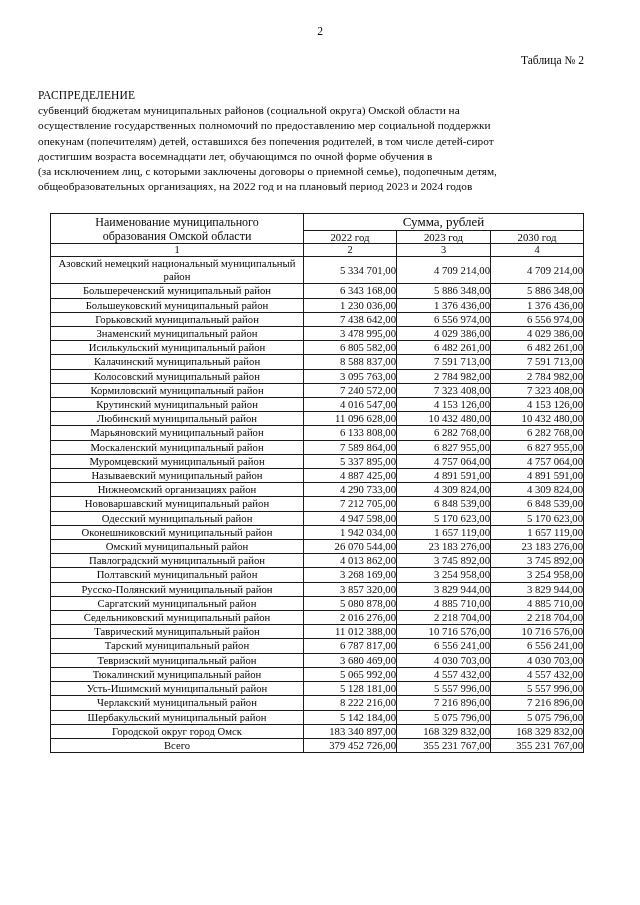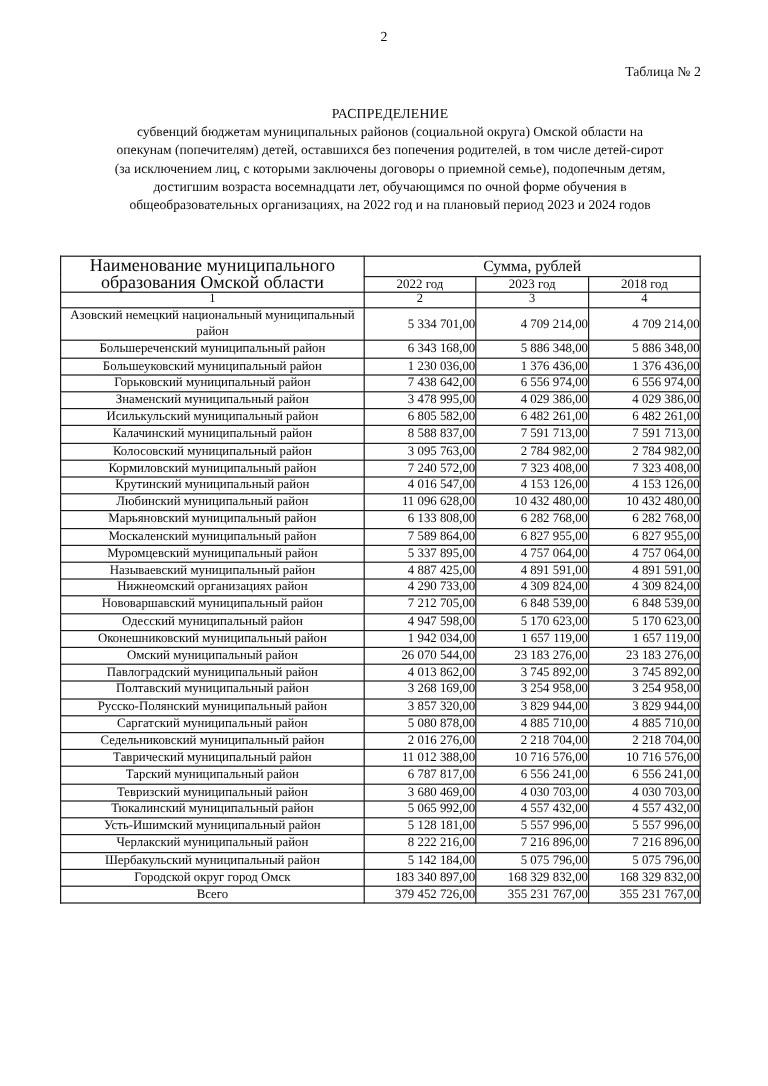--- a/index.html
+++ b/index.html
@@ -35,23 +35,22 @@
     position: absolute;
     top: 55px;
     right: 56px;
     font-size: 11.5px;
     line-height: 1;
     white-space: nowrap;
   }
   .doc-title-block {
     position: absolute;
     top: 88px;
-    left: 58px;
+    left: 38px;
     width: 534px;
-    text-align: center;
   }
   .doc-title-main {
     font-size: 11.5px;
     line-height: 15.2px;
     letter-spacing: 0.15px;
   }
   .doc-title-sub {
     font-size: 11.3px;
     line-height: 15.2px;
   }
@@ -72,21 +71,21 @@
   table.dist th {
     border: 0.9px solid #1a1a1a;
     padding: 0;
     font-weight: normal;
     vertical-align: middle;
   }
   th.h-name {
     text-align: center;
     padding: 3px 6px;
     line-height: 14px;
-    font-size: 15px;
+    font-size: 12px;
   }
   th.h-sum {
     text-align: center;
     padding: 4px 4px 3px 4px;
     font-size: 13px;
   }
   th.h-year {
     text-align: center;
     padding: 3px 4px;
     font-size: 10.8px;
@@ -121,23 +120,24 @@
 <div class="page">
 
   <div class="page-number">2</div>
 
   <div class="table-label">Таблица № 2</div>
 
   <div class="doc-title-block">
     <div class="doc-title-main">РАСПРЕДЕЛЕНИЕ</div>
     <div class="doc-title-sub">
       <p>субвенций бюджетам муниципальных районов (социальной округа) Омской области на</p>
+      <p>осуществление государственных полномочий по предоставлению мер социальной поддержки</p>
       <p>опекунам (попечителям) детей, оставшихся без попечения родителей, в том числе детей-сирот</p>
+      <p>достигшим возраста восемнадцати лет, обучающимся по очной форме обучения в</p>
       <p>(за исключением лиц, с которыми заключены договоры о приемной семье), подопечным детям,</p>
-      <p>достигшим возраста восемнадцати лет, обучающимся по очной форме обучения в</p>
       <p>общеобразовательных организациях, на 2022 год и на плановый период 2023 и 2024 годов</p>
     </div>
   </div>
 
   <table class="dist">
     <colgroup>
       <col class="c-name">
       <col class="c-y1">
       <col class="c-y2">
       <col class="c-y3">
@@ -146,21 +146,21 @@
       <tr>
         <th class="h-name" rowspan="2">
           <span>Наименование муниципального</span><br>
           <span>образования Омской области</span>
         </th>
         <th class="h-sum" colspan="3">Сумма, рублей</th>
       </tr>
       <tr>
         <th class="h-year">2022 год</th>
         <th class="h-year">2023 год</th>
-        <th class="h-year">2018 год</th>
+        <th class="h-year">2030 год</th>
       </tr>
       <tr>
         <td class="num-head">1</td>
         <td class="num-head">2</td>
         <td class="num-head">3</td>
         <td class="num-head">4</td>
       </tr>
     </thead>
     <tbody id="table-body">
         <tr>

